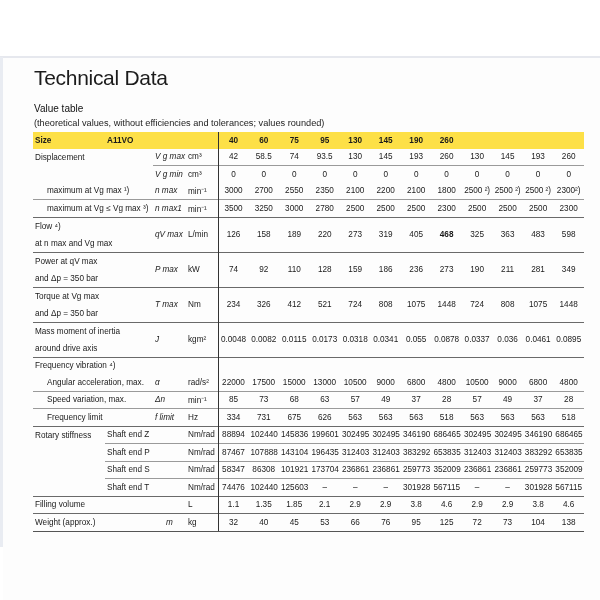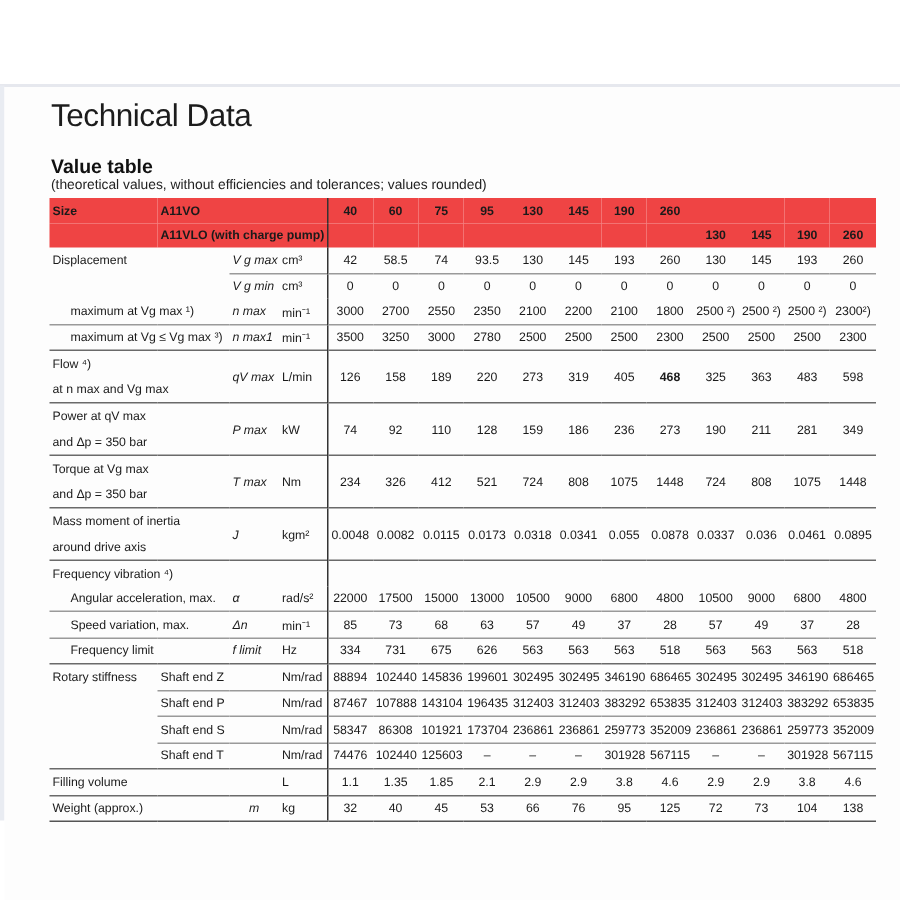--- a/index.html
+++ b/index.html
@@ -3,26 +3,26 @@
 <meta charset="utf-8">
 <style>
   html, body { margin:0; padding:0; }
   body { width:600px; height:600px; background:#ffffff; position:relative; overflow:hidden;
          font-family:"Liberation Sans", sans-serif; color:#1a1a1a; }
   .topbar { position:absolute; left:0; top:0; width:600px; height:57px; background:#ffffff; }
   .topline { position:absolute; left:0; top:56px; width:600px; height:2px; background:#e6e8ee; }
   .leftstrip { position:absolute; left:0; top:57px; width:3px; height:490px; background:#e9ecf2; }
   .page { position:absolute; left:3px; top:58px; width:597px; height:542px; background:#fdfdfd; }
   .title { position:absolute; left:34px; top:66px; font-size:21px; font-weight:normal; letter-spacing:-0.3px; color:#1c1c1c; }
-  .subtitle { position:absolute; left:34px; top:103px; font-size:13px; font-weight:bold; color:#111; }
+  .subtitle { position:absolute; left:34px; top:103px; font-size:10px; font-weight:normal; color:#111; }
   .subnote { position:absolute; left:34px; top:118px; font-size:9.2px; color:#222; }
   table.vt { position:absolute; left:33px; top:132px; width:551px; border-collapse:collapse; font-size:8.2px; table-layout:fixed; }
   table.vt td { padding:0 2px; height:16.5px; white-space:nowrap; vertical-align:middle; }
   table.vt td.n { text-align:center; }
-  .hdr td { background:#ef4444; font-weight:bold; }
+  .hdr td { background:#fde047; font-weight:bold; }
   .sep { border-left:1.2px solid #333; }
   .bt { border-top:1.3px solid #6a6a6a; }
   .bts { border-top:1px solid #9a9a9a; }
   .bb { border-bottom:1.3px solid #555; }
   .sym { font-style:italic; }
   .ind { padding-left:14px !important; }
   .two { line-height:17px; }
 </style>
 </head>
 <body>
@@ -65,36 +65,20 @@
         <td class="n"><span>95</span></td>
         <td class="n"><span>130</span></td>
         <td class="n"><span>145</span></td>
         <td class="n"><span>190</span></td>
         <td class="n"><span>260</span></td>
         <td></td>
         <td></td>
         <td></td>
         <td></td>
       </tr>
-      <tr class="hdr">
-        <td></td>
-        <td colspan="3"><span>A11VLO (with charge pump)</span></td>
-        <td class="sep"></td>
-        <td></td>
-        <td></td>
-        <td></td>
-        <td></td>
-        <td></td>
-        <td></td>
-        <td></td>
-        <td class="n"><span>130</span></td>
-        <td class="n"><span>145</span></td>
-        <td class="n"><span>190</span></td>
-        <td class="n"><span>260</span></td>
-      </tr>
       <tr>
         <td colspan="2"><span>Displacement</span></td>
         <td class="sym"><span>V g max</span></td>
         <td><span>cm³</span></td>
         <td class="n sep"><span>42</span></td>
         <td class="n"><span>58.5</span></td>
         <td class="n"><span>74</span></td>
         <td class="n"><span>93.5</span></td>
         <td class="n"><span>130</span></td>
         <td class="n"><span>145</span></td>

